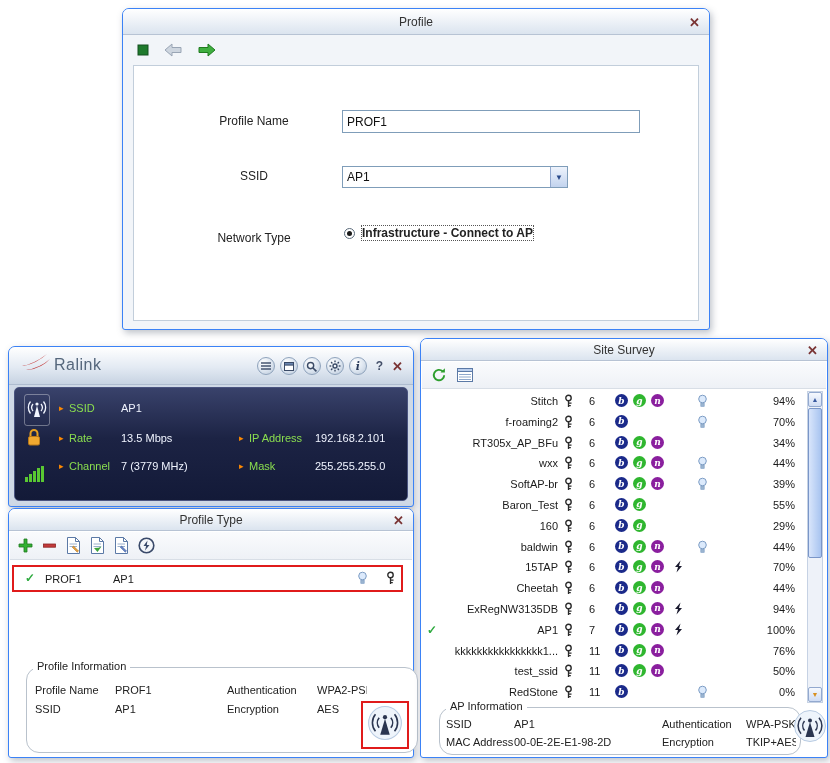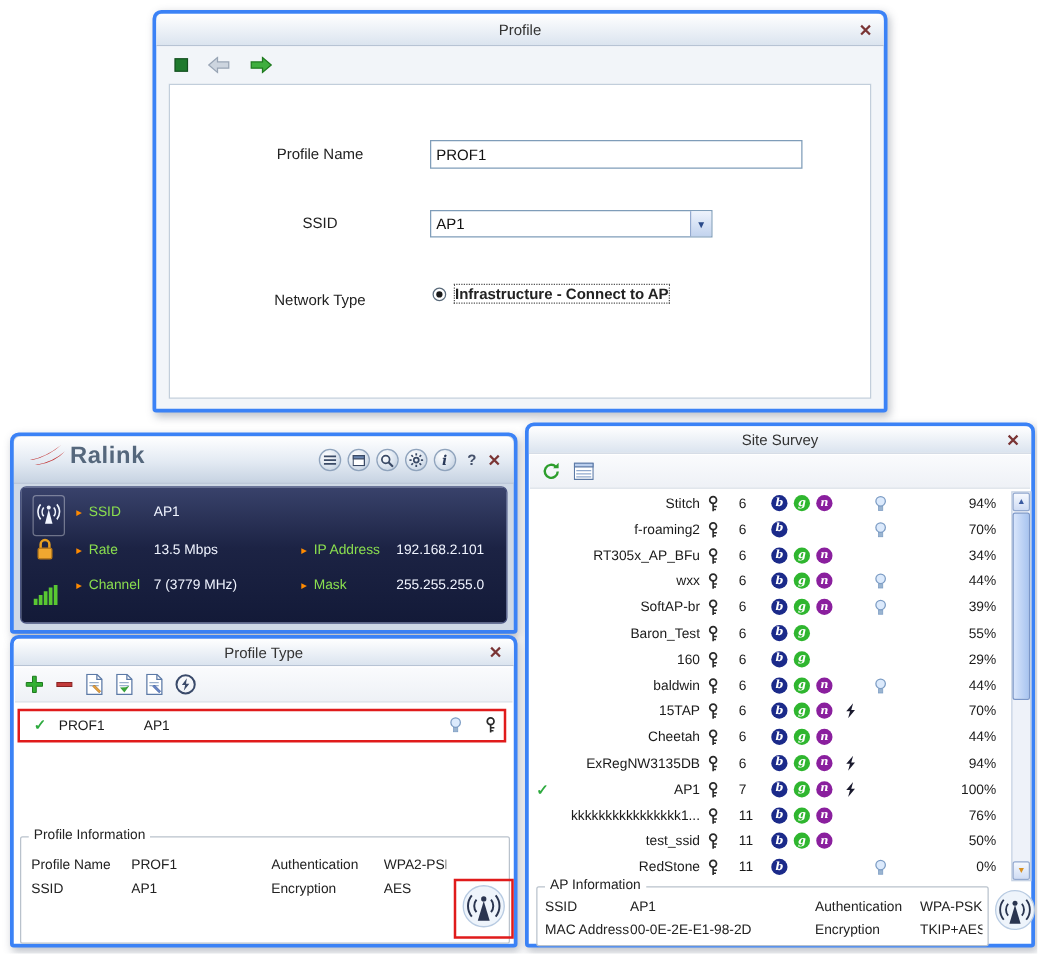--- a/index.html
+++ b/index.html
@@ -1,24 +1,24 @@
 <!DOCTYPE html>
 <html style="--badge-b: #1b2a8a; --badge-g: #2fb62f; --badge-n: #8a1f9e; --annotation-red: #e01b1b; --status-label-green: #8ade4f; --status-value: #f0f4ff; --bullet-orange: #ff8a00; --titlebar-text: #333333;"><head>
 <meta charset="utf-8">
 <style>
   * { margin:0; padding:0; box-sizing:border-box; }
   body { width:830px; height:763px; font-family:"Liberation Sans", sans-serif; background:#fff; }
   #stage { position:relative; width:830px; height:763px; overflow:hidden; background:#fff; }
 
   
-  .win { position:absolute; background:#fff; border:3px solid #3b82f6; border-radius:7px 7px 3px 3px; box-shadow:2px 3px 7px rgba(70,80,100,.35); }
+  .win { position:absolute; background:#fff; border:1px solid #3b82f6; border-radius:7px 7px 3px 3px; box-shadow:2px 3px 7px rgba(70,80,100,.35); }
   .titlebar { position:absolute; left:0; right:0; top:0; height:22px; background:linear-gradient(#ffffff,#dbe4ef); border-bottom:1px solid #b7c3d4; border-radius:6px 6px 0 0; display:flex; align-items:center; justify-content:center; font-size:12px; color:var(--titlebar-text,#333); }
   .close-x { position:absolute; right:9px; top:50%; transform:translateY(-50%); font-size:13px; font-weight:bold; color:#7a3434; line-height:1; cursor:default; }
 
-  .groupbox { position:absolute; border:1px solid #b9c2cc; border-radius:2px; background:#fff; }
+  .groupbox { position:absolute; border:1px solid #b9c2cc; border-radius:13px; background:#fff;margin-left:12px; }
   .groupbox .legend { position:absolute; top:-8px; left:6px; background:#fff; padding:0 4px; font-size:11px; color:#222; white-space:nowrap; }
   .info-grid { position:absolute; display:grid; font-size:11px; color:#222; row-gap:7px; align-content:start; }
   .info-grid span { white-space:nowrap; overflow:hidden; }
 
   .annotation { position:absolute; border:2px solid var(--annotation-red,#e01b1b); pointer-events:none; }
 
   
   #win-profile { left:122px; top:8px; width:588px; height:322px; background:#f2f5f9; }
   #win-profile .titlebar { height:26px; }
   .wizard-bar { position:absolute; left:14px; top:34px; display:flex; align-items:center; gap:14px; }
@@ -31,21 +31,21 @@
   .combo-btn { width:17px; background:linear-gradient(#eef3fc,#c2d3ee); border-left:1px solid #93a9cf; display:flex; align-items:center; justify-content:center; font-size:8px; color:#2a4a8a; }
   .radio-row { position:absolute; left:210px; display:flex; align-items:center; gap:7px; font-size:12px; color:#222; }
   .radio { width:11px; height:11px; border-radius:50%; border:1px solid #5a6a7a; background:#fff; position:relative; flex:0 0 auto; }
   .radio.checked::after { content:""; position:absolute; inset:2px; border-radius:50%; background:#1a1a1a; }
   .focus-dotted { outline:1px dotted #555;font-weight:bold; }
 
   
   #win-main { left:8px; top:346px; width:406px; height:161px; background:#cfd9e6; }
   .main-chrome { position:absolute; left:0; right:0; top:0; height:38px; background:linear-gradient(#ffffff,#e3eaf3 55%,#c7d3e2); border-bottom:1px solid #aebccf; border-radius:6px 6px 0 0; }
   .brand { position:absolute; left:12px; top:5px; display:flex; align-items:flex-end; gap:3px; }
-  .brand-text { font-size:19px; font-weight:bold; color:#55677c; letter-spacing:.5px; }
+  .brand-text { font-size:16px; font-weight:normal; color:#55677c; letter-spacing:.5px; }
   .chrome-buttons { position:absolute; right:10px; top:10px; display:flex; align-items:center; gap:5px; }
   .round-btn { width:18px; height:18px; border-radius:50%; background:radial-gradient(circle at 35% 30%, #ffffff, #dbe4ef 55%, #b9c7d8); border:1px solid #8fa3bc; display:flex; align-items:center; justify-content:center; }
   .help-q { font-size:12px; font-weight:bold; color:#44506a; margin-left:4px; }
   .main-x { font-size:13px; font-weight:bold; color:#7a3434; margin-left:4px; }
   .status-panel { position:absolute; left:5px; right:5px; top:40px; bottom:5px; background:linear-gradient(#39426b,#1c2344 45%,#131a38); border:1px solid #4a5480; border-radius:5px; }
   .si { position:absolute; left:9px; }
   .si-frame { border:1px solid rgba(255,255,255,.35); border-radius:3px; padding:1px; }
   .bars { display:inline-flex; align-items:flex-end; gap:1px; height:16px; }
   .bars i { display:block; width:3px; background:#59c832; }
   .st-row { position:absolute; left:44px; right:4px; display:flex; align-items:center; height:20px; font-size:11px; white-space:nowrap; }

